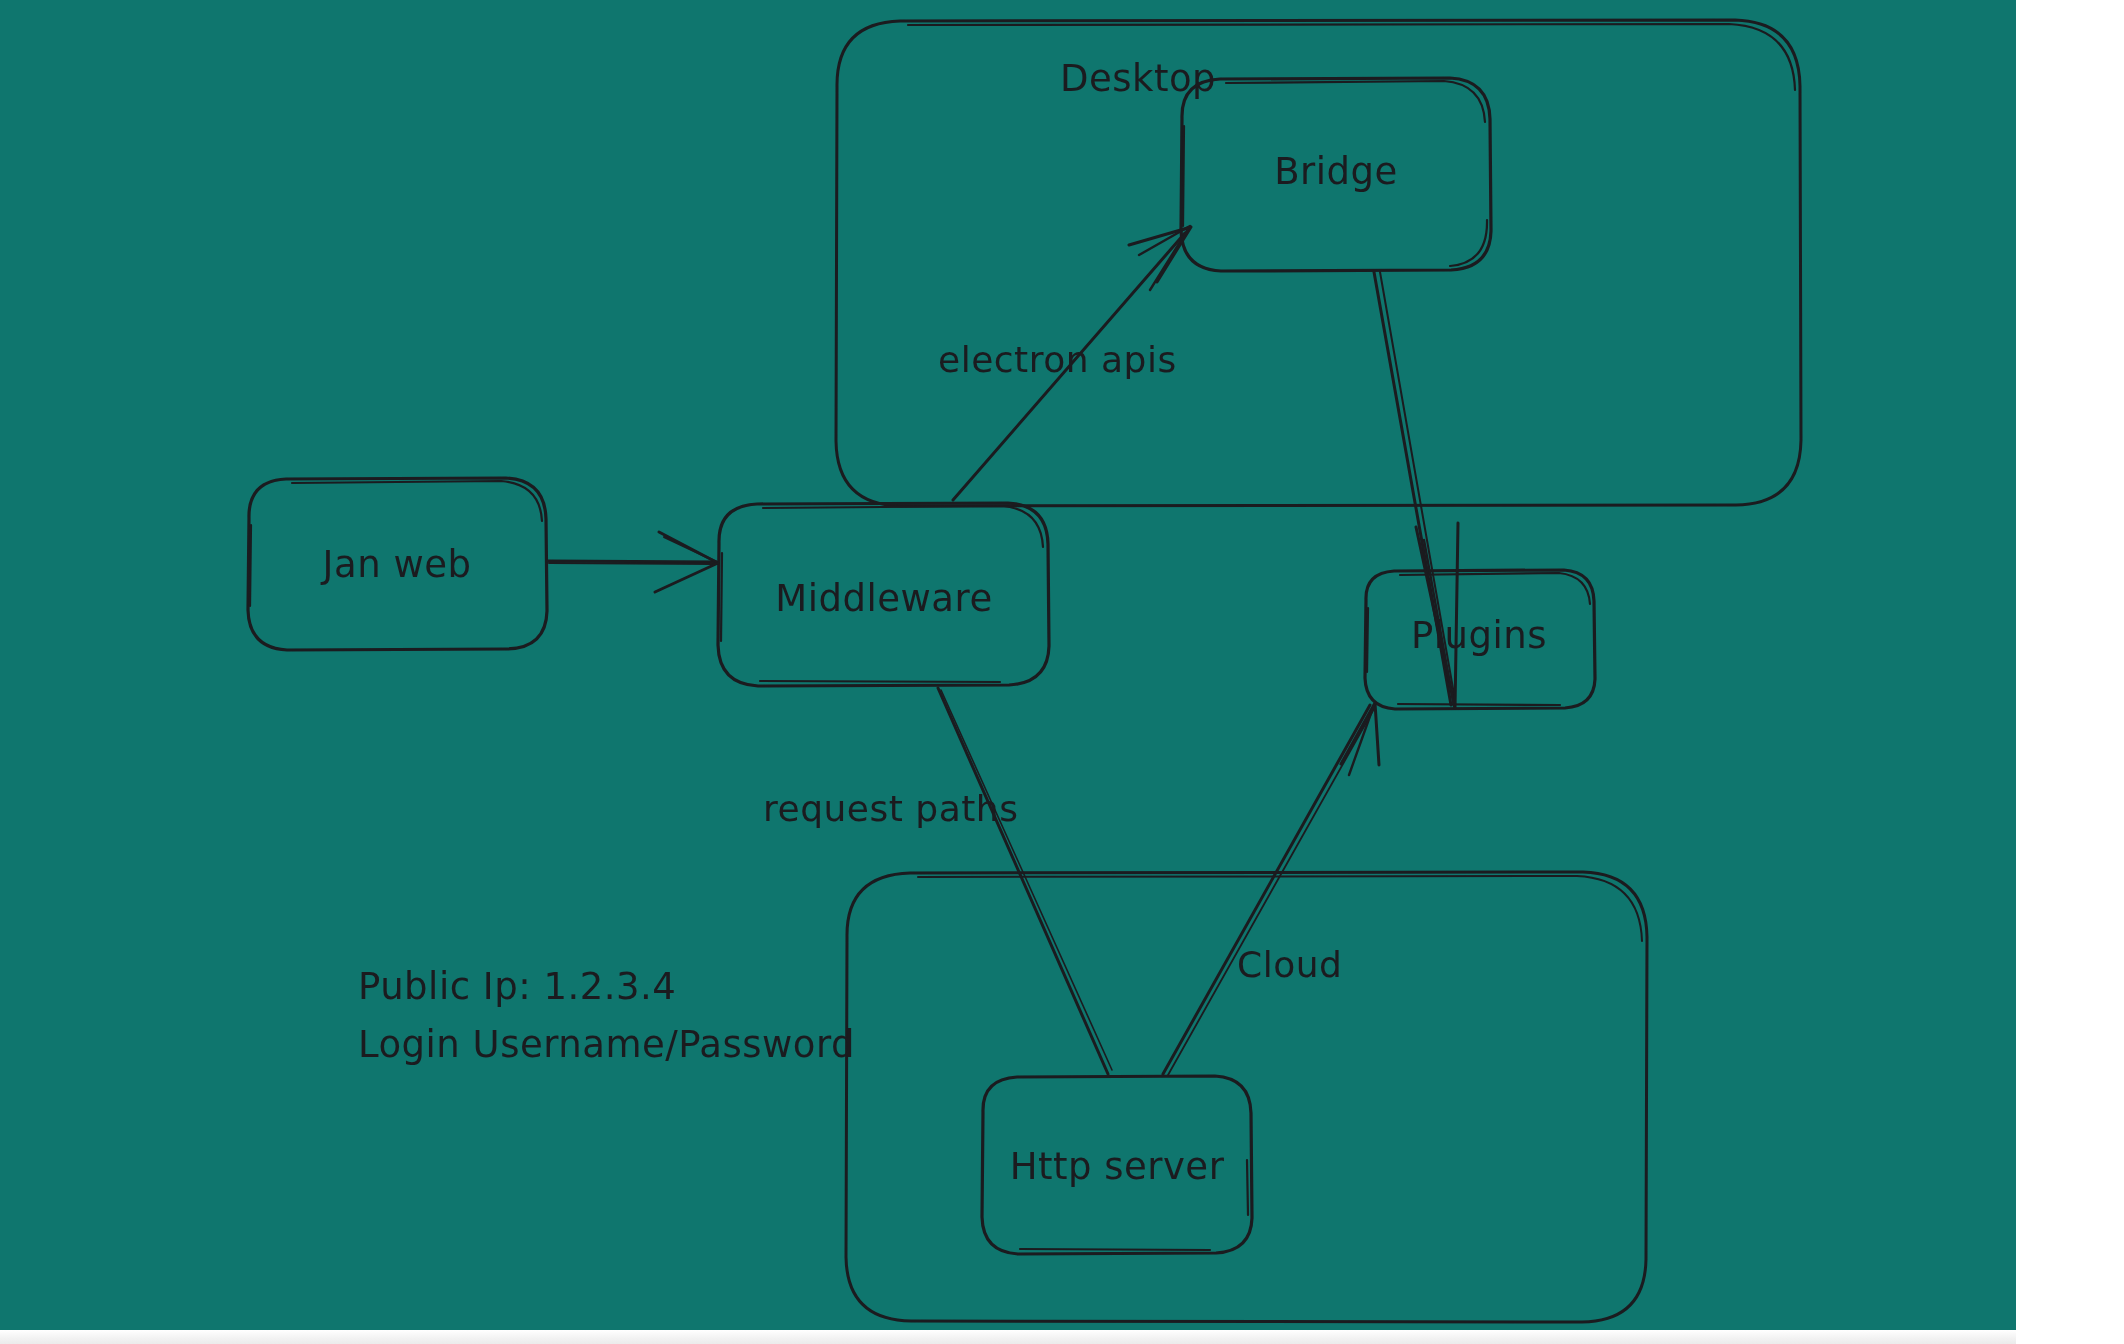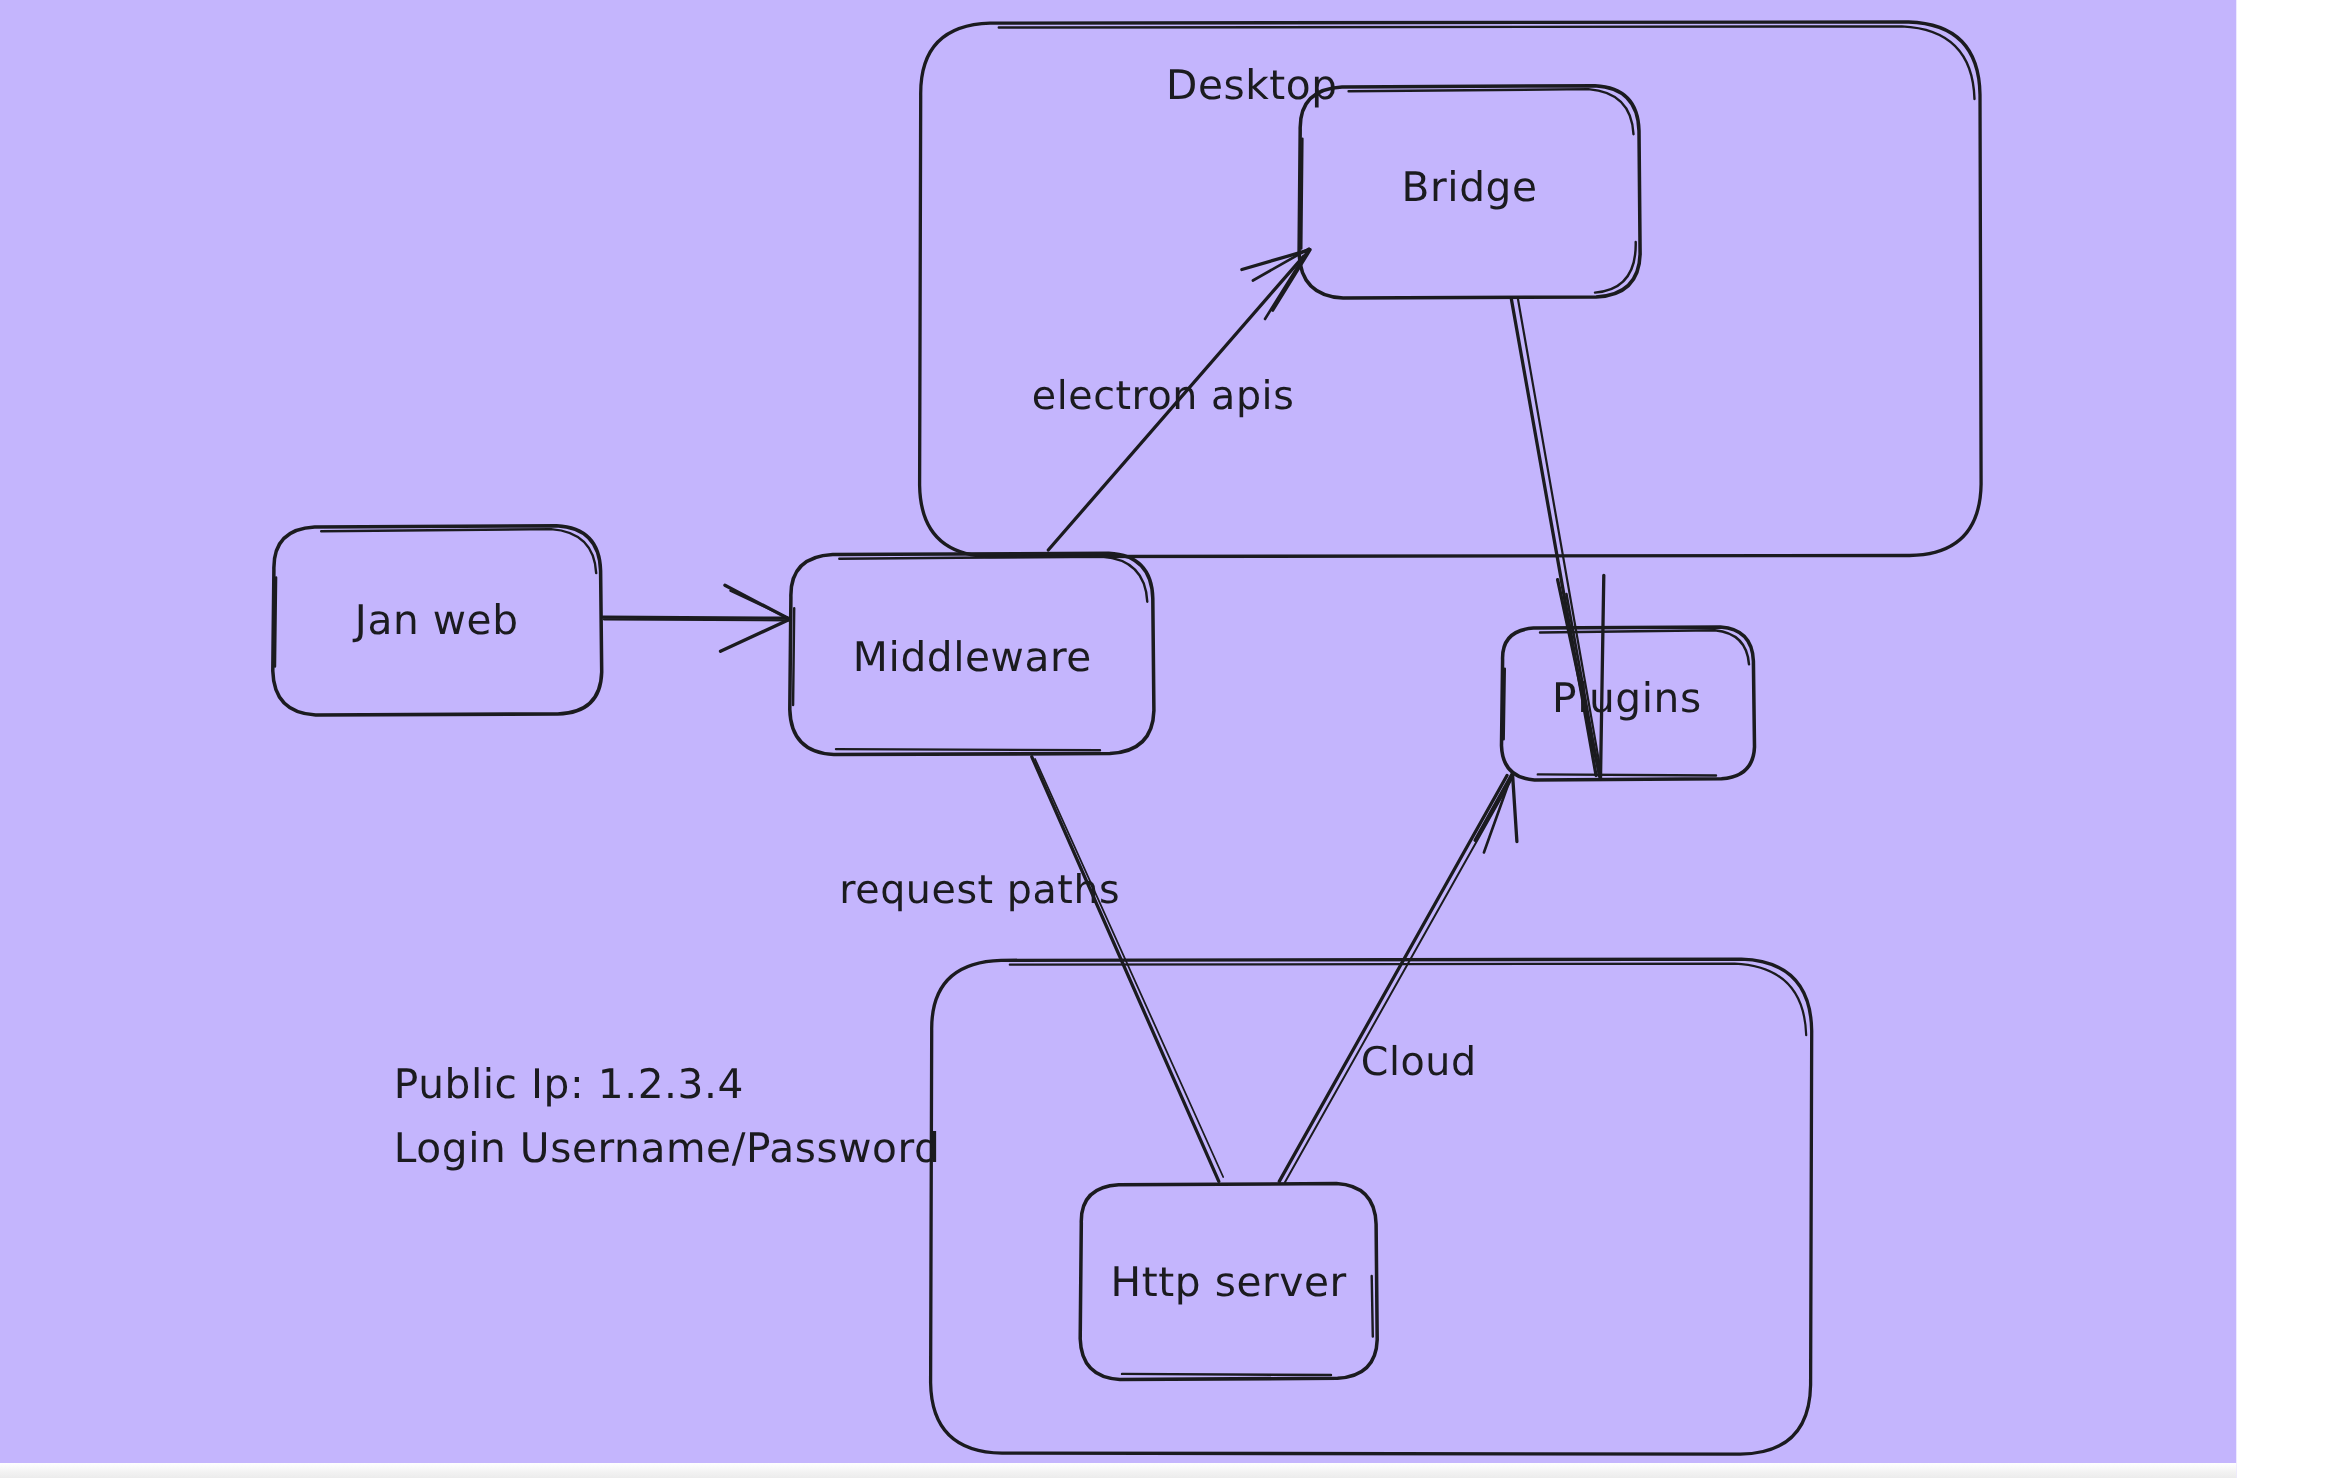--- a/index.html
+++ b/index.html
@@ -4,24 +4,23 @@
 <style>
   html, body {
     margin: 0;
     padding: 0;
     background: #ffffff;
   }
   #canvas-root {
     position: relative;
     width: 2016px;
     height: 1344px;
-    background: #c4b5fd;
+    background: #0f766e;
     overflow: hidden;
     font-family: "DejaVu Sans", sans-serif;
-    padding-left: 17px;
   }
   #diagram-svg {
     position: absolute;
     left: 0;
     top: 0;
     width: 2124px;
     height: 1344px;
   }
   .stroke {
     fill: none;

